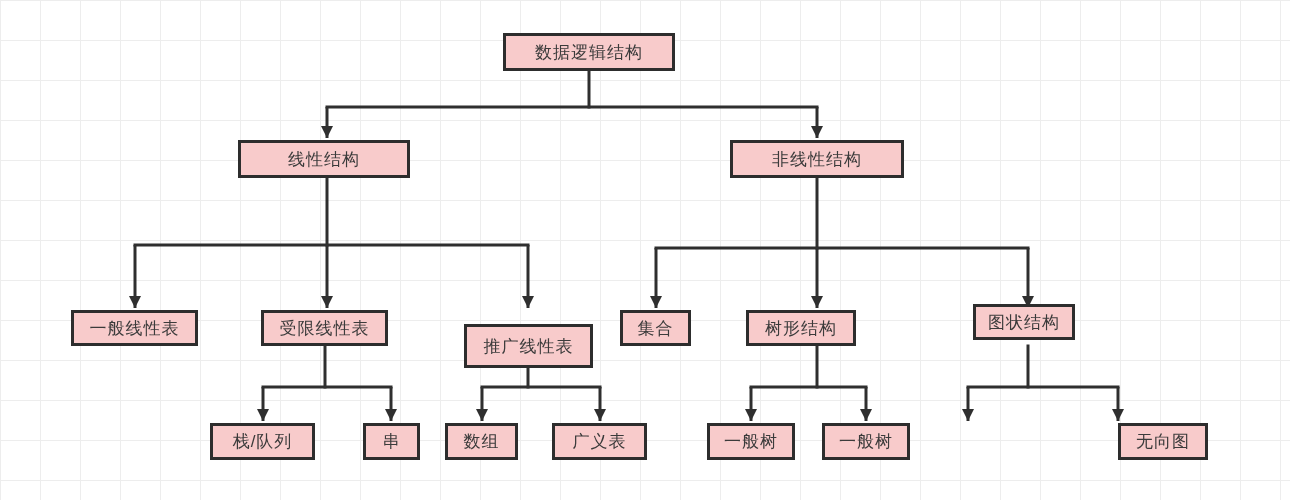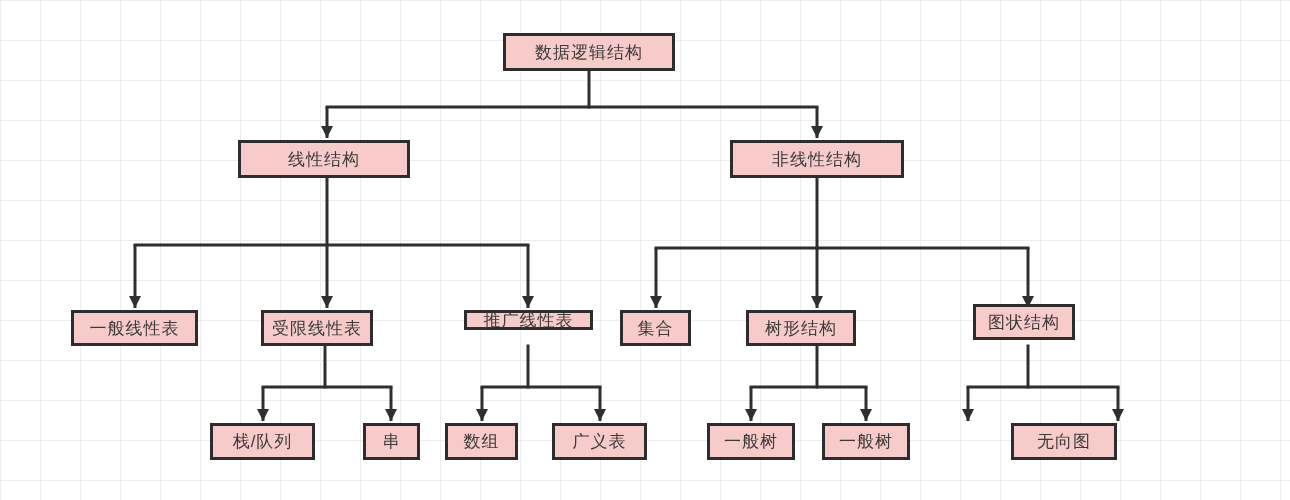--- a/index.html
+++ b/index.html
@@ -113,38 +113,38 @@
   </svg>
 
   <div class="node" style="left:503px;top:33px;width:172px;height:38px">数据逻辑结构</div>
 
   <div class="node" style="left:238px;top:140px;width:172px;height:38px">线性结构</div>
 
   <div class="node" style="left:71px;top:310px;width:127px;height:36px">一般线性表</div>
 
   <div class="node" style="left:730px;top:140px;width:174px;height:38px">非线性结构</div>
 
-  <div class="node" style="left:261px;top:310px;width:112px;height:36px">受限线性表</div>
+  <div class="node" style="left:261px;top:310px;width:127px;height:36px">受限线性表</div>
 
-  <div class="node" style="left:464px;top:310px;width:129px;height:20px">推广线性表</div>
+  <div class="node" style="left:464px;top:324px;width:129px;height:44px">推广线性表</div>
 
   <div class="node" style="left:620px;top:310px;width:71px;height:36px">集合</div>
 
   <div class="node" style="left:746px;top:310px;width:110px;height:36px">树形结构</div>
 
   <div class="node" style="left:973px;top:304px;width:102px;height:36px">图状结构</div>
 
   <div class="node" style="left:210px;top:423px;width:105px;height:37px">栈/队列</div>
 
   <div class="node" style="left:363px;top:423px;width:57px;height:37px">串</div>
 
   <div class="node" style="left:445px;top:423px;width:73px;height:37px">数组</div>
 
   <div class="node" style="left:552px;top:423px;width:95px;height:37px">广义表</div>
 
   <div class="node" style="left:707px;top:423px;width:88px;height:37px">一般树</div>
 
   <div class="node" style="left:822px;top:423px;width:88px;height:37px">一般树</div>
 
 
-  <div class="node" style="left:1011px;top:423px;width:106px;height:37px">无向图</div>
+  <div class="node" style="left:1118px;top:423px;width:90px;height:37px">无向图</div>
 
 </div>
 
 </body></html>

